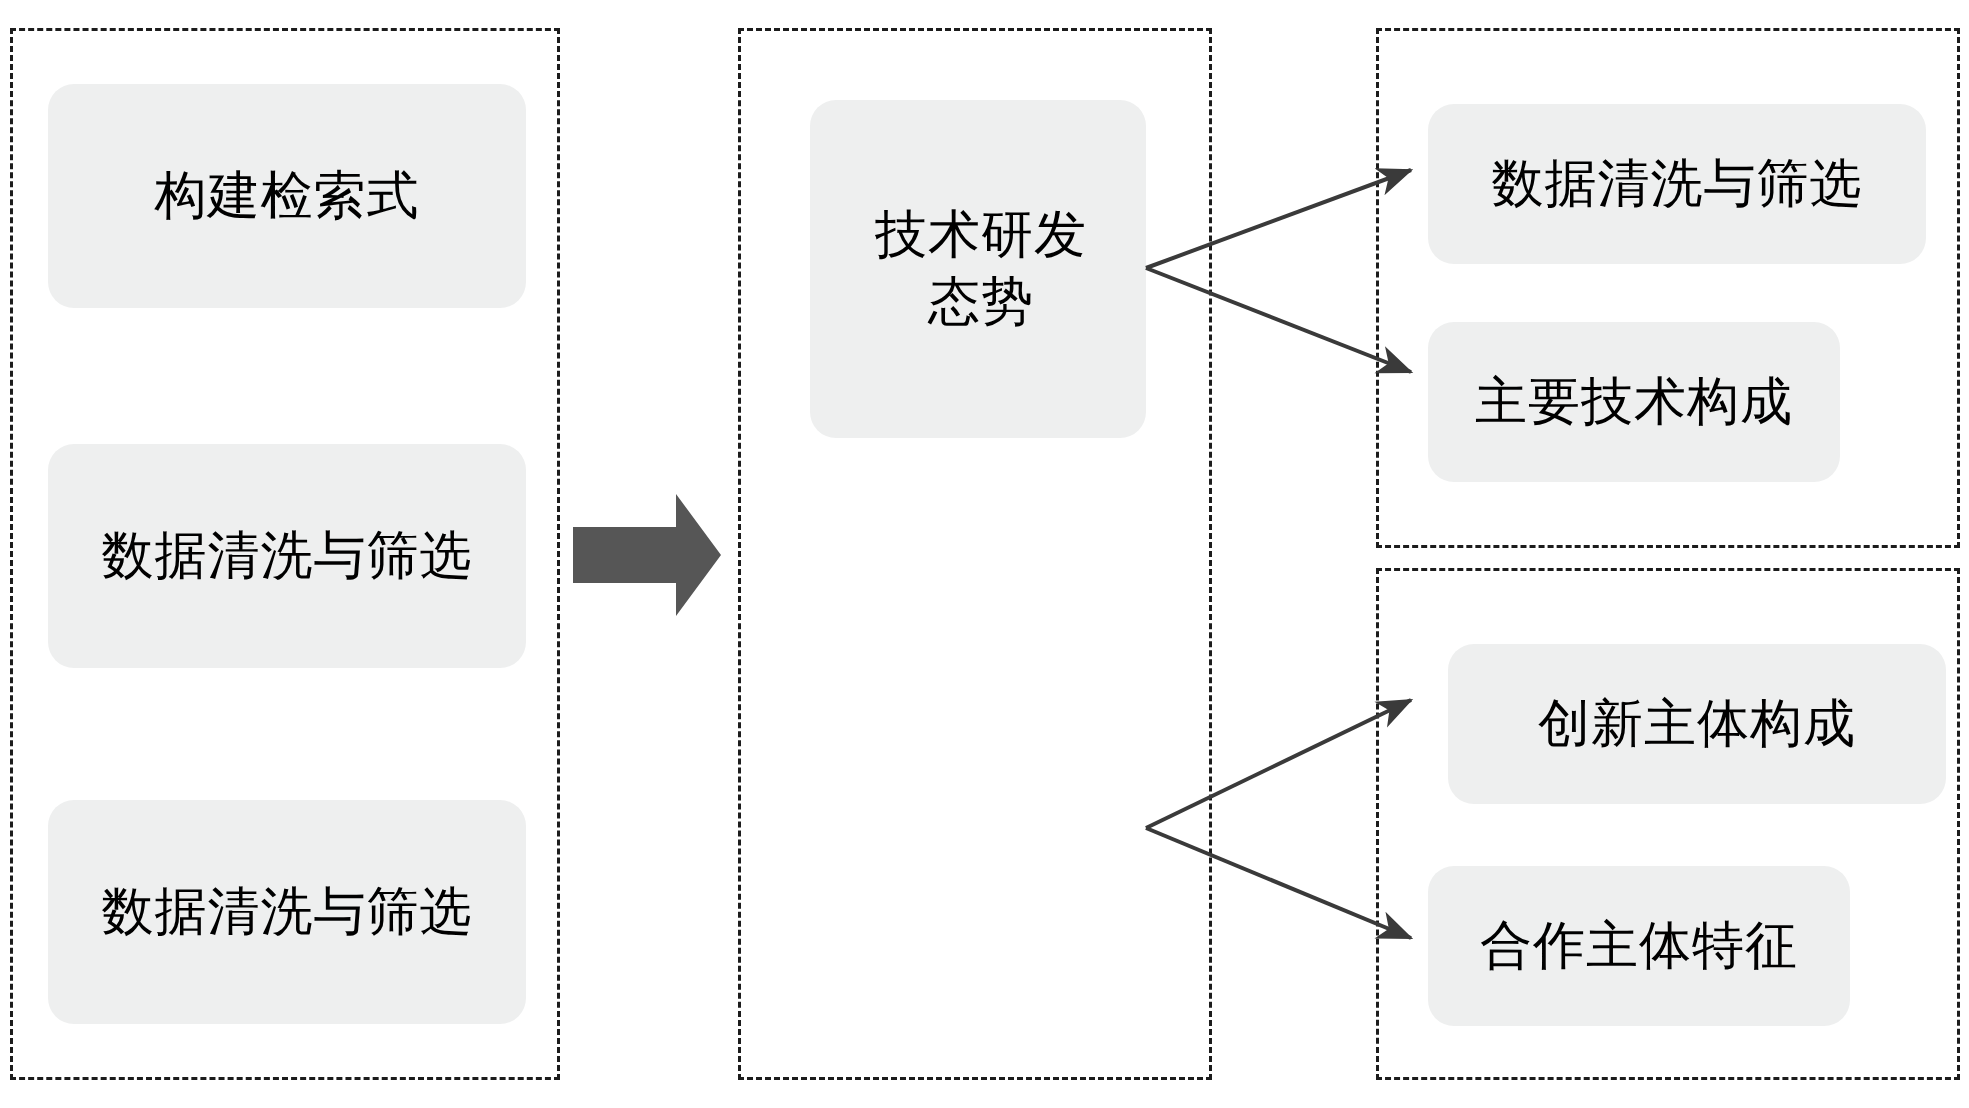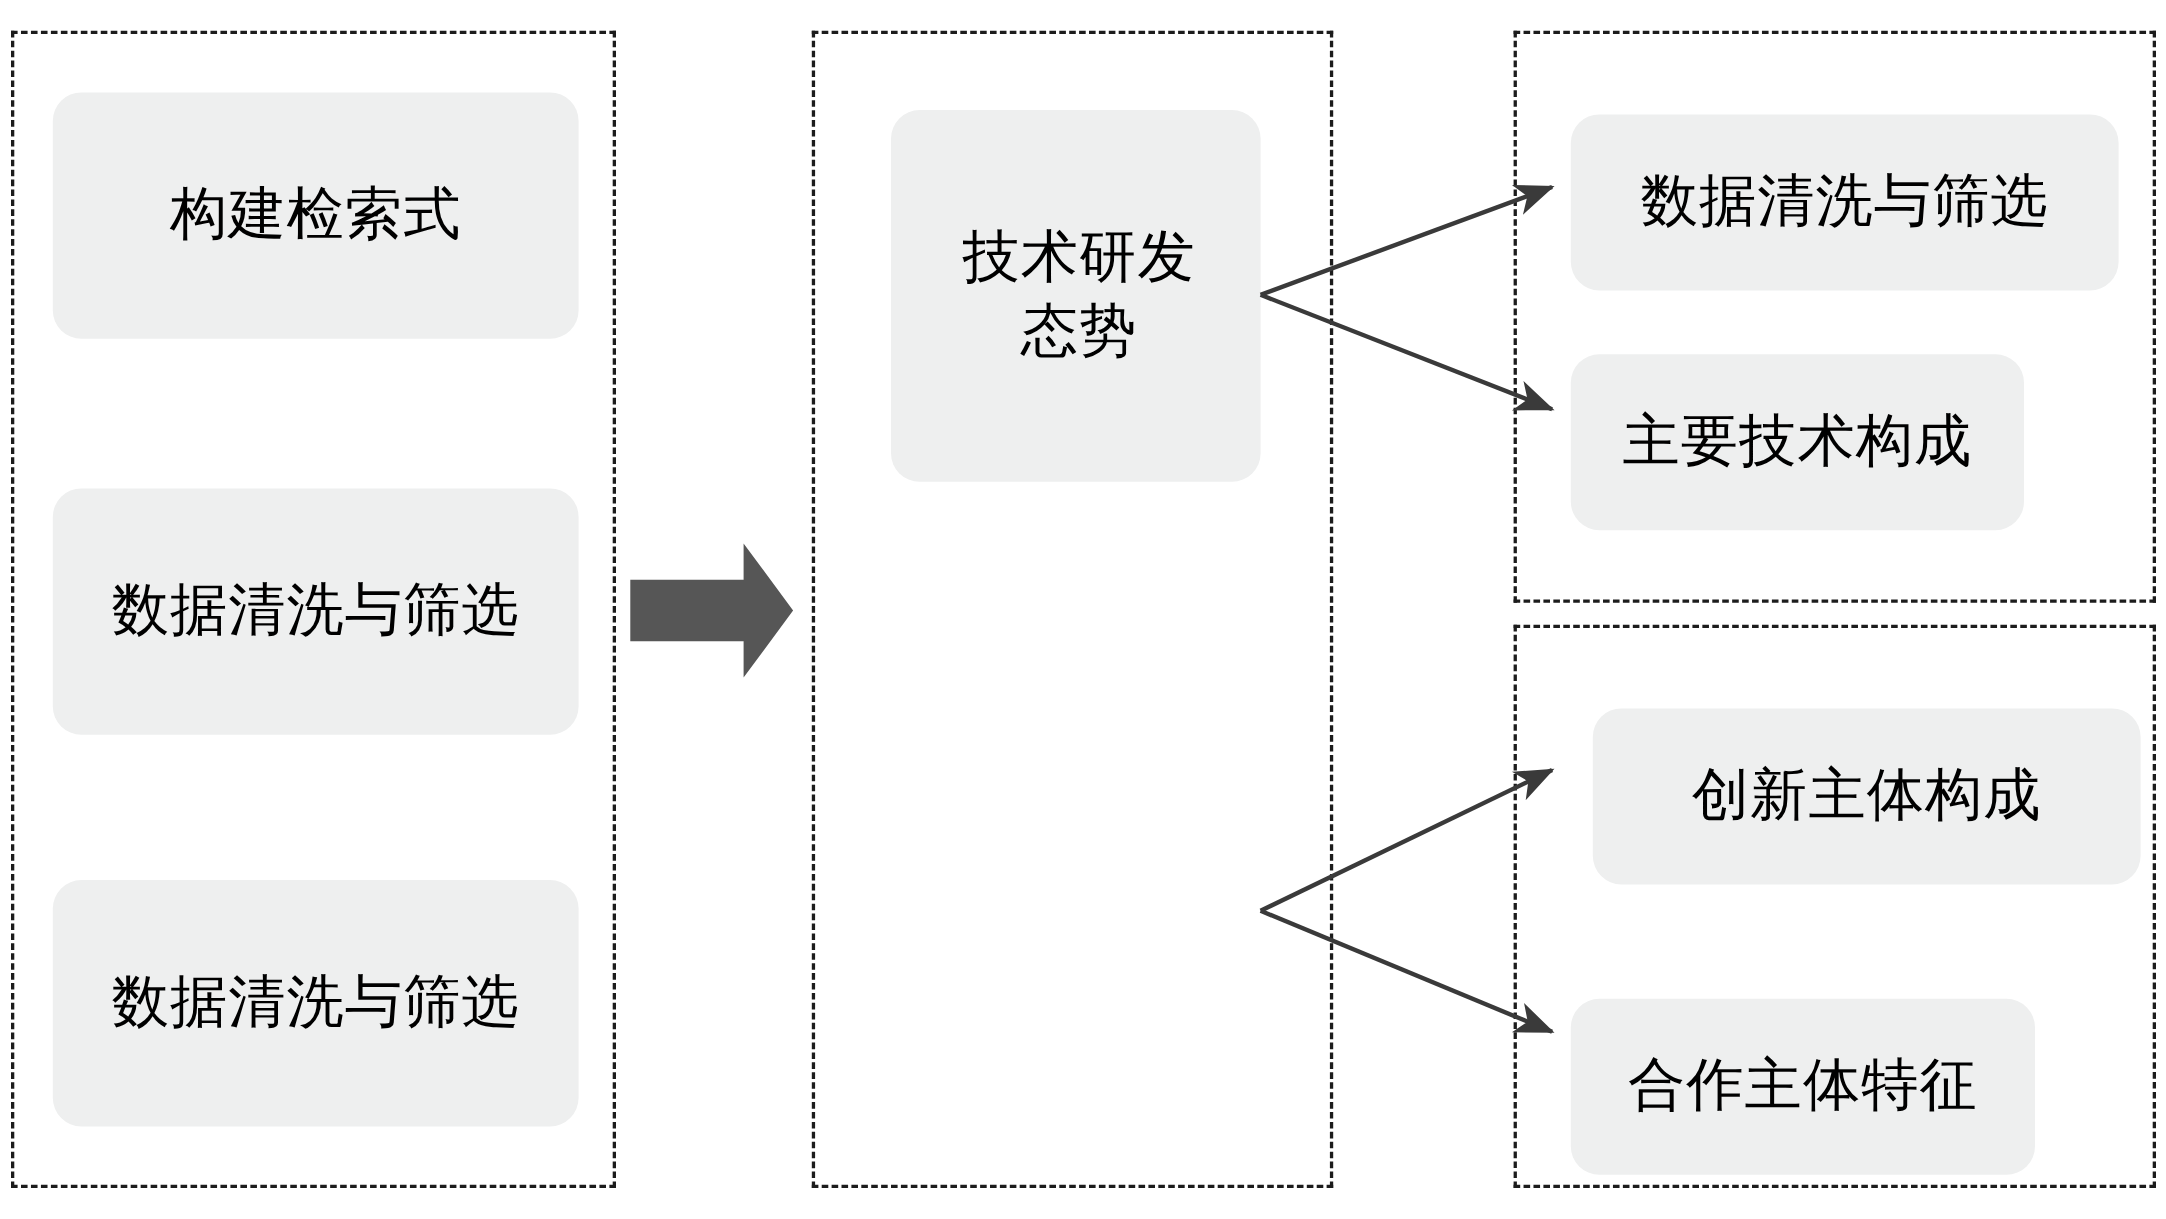--- a/index.html
+++ b/index.html
@@ -72,21 +72,21 @@
   <div class="node" style="left:48px;top:84px;width:478px;height:224px;">构建检索式</div>
   <div class="node" style="left:48px;top:444px;width:478px;height:224px;">数据清洗与筛选</div>
   <div class="node" style="left:48px;top:800px;width:478px;height:224px;">数据清洗与筛选</div>
 
   <div class="node two-line" style="left:810px;top:100px;width:336px;height:338px;">技术研发
 态势</div>
 
   <div class="node" style="left:1428px;top:104px;width:498px;height:160px;">数据清洗与筛选</div>
   <div class="node" style="left:1428px;top:322px;width:412px;height:160px;text-align:center;">主要技术构成</div>
   <div class="node" style="left:1428px;top:644px;width:498px;height:160px;margin-left:20px;">创新主体构成</div>
-  <div class="node" style="left:1428px;top:908px;width:422px;height:160px;">合作主体特征</div>
+  <div class="node" style="left:1428px;top:866px;width:422px;height:160px;">合作主体特征</div>
 
   <svg id="arrows" viewBox="0 0 1969 1108" xmlns="http://www.w3.org/2000/svg">
     <defs>
       <marker id="thinHead" markerWidth="10" markerHeight="10" refX="8.4" refY="4" orient="auto" markerUnits="strokeWidth">
         <path d="M0,0.4 L9,4 L0,7.6 L2.4,4 Z" fill="#3a3a3a"></path>
       </marker>
     </defs>
 
     <polygon points="573,527 676,527 676,494 721,555 676,616 676,583 573,583" fill="#565656"></polygon>
 

